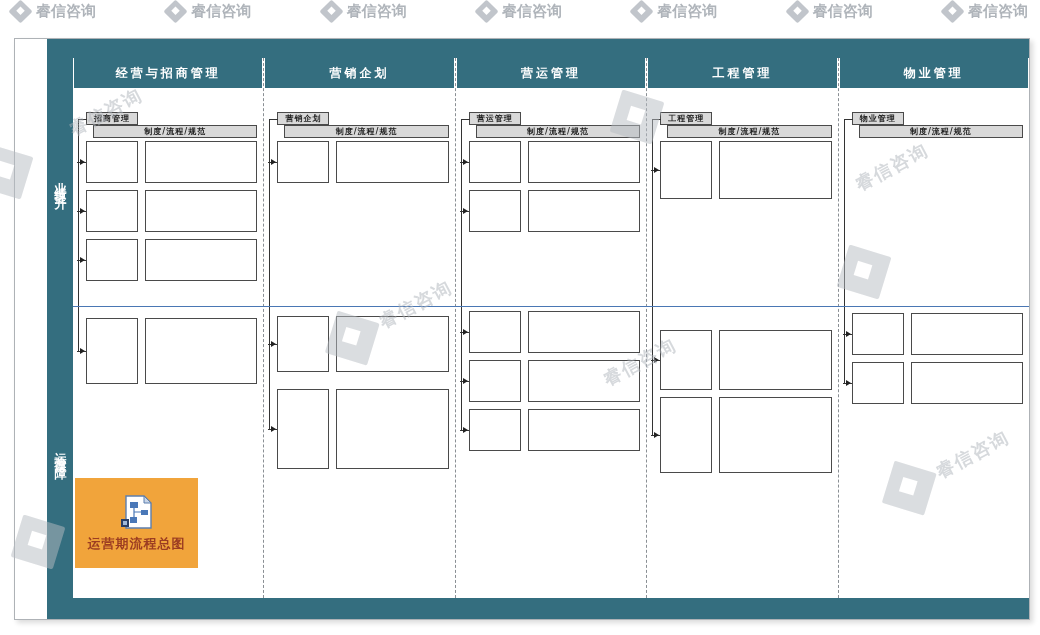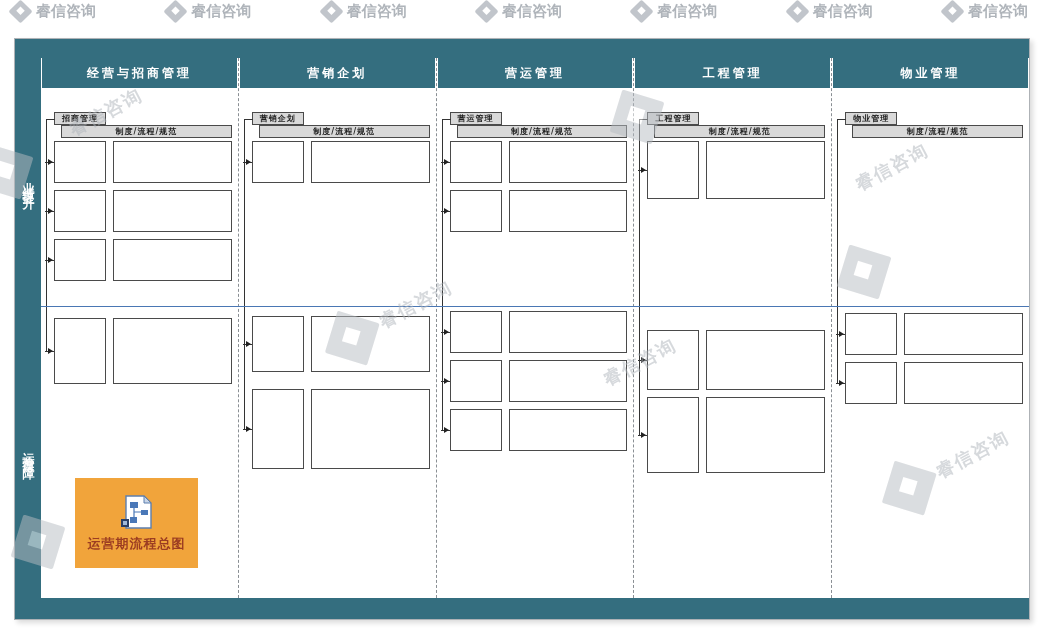--- a/index.html
+++ b/index.html
@@ -19,21 +19,21 @@
   .wm-d::after { content:''; position:absolute; left:5px; top:5px; width:6px; height:6px; background:#fff; }
   .wm-diag { position:absolute; z-index:6; pointer-events:none; opacity:.5;
              transform:rotate(-28deg); display:flex; align-items:center; gap:10px;
              color:#aeb4bb; font-weight:bold; font-size:18px; letter-spacing:2px; }
   .wm-diag .big { width:44px; height:44px; }
   .wm-diag .big::after { left:13px; top:13px; width:15px; height:15px; }
 
   
   .frame { position:absolute; left:14px; top:38px; width:1016px; height:582px;
            border:1px solid #aeb2b6; background:#fff; z-index:1;
-           box-shadow:3px 3px 5px rgba(0,0,0,.14); display:flex; flex-direction:column; }
+           box-shadow:3px 3px 5px rgba(0,0,0,.14); display:flex; flex-direction:column;padding-left:32px; }
   .topbar    { height:19px; background:#346e7f; flex:none; }
   .bottombar { height:21px; background:#346e7f; flex:none; }
   .fbody { flex:1; display:flex; position:relative; }
   .divider { position:absolute; left:0; right:0; top:248px; height:1px;
              background:#4a77b4; z-index:3; }
 
   
   .sidebar { width:26px; flex:none; background:#346e7f; display:flex; flex-direction:column; }
   .side-cell { display:flex; align-items:center; justify-content:center;
                color:#fff; font-weight:bold; font-size:12px;

